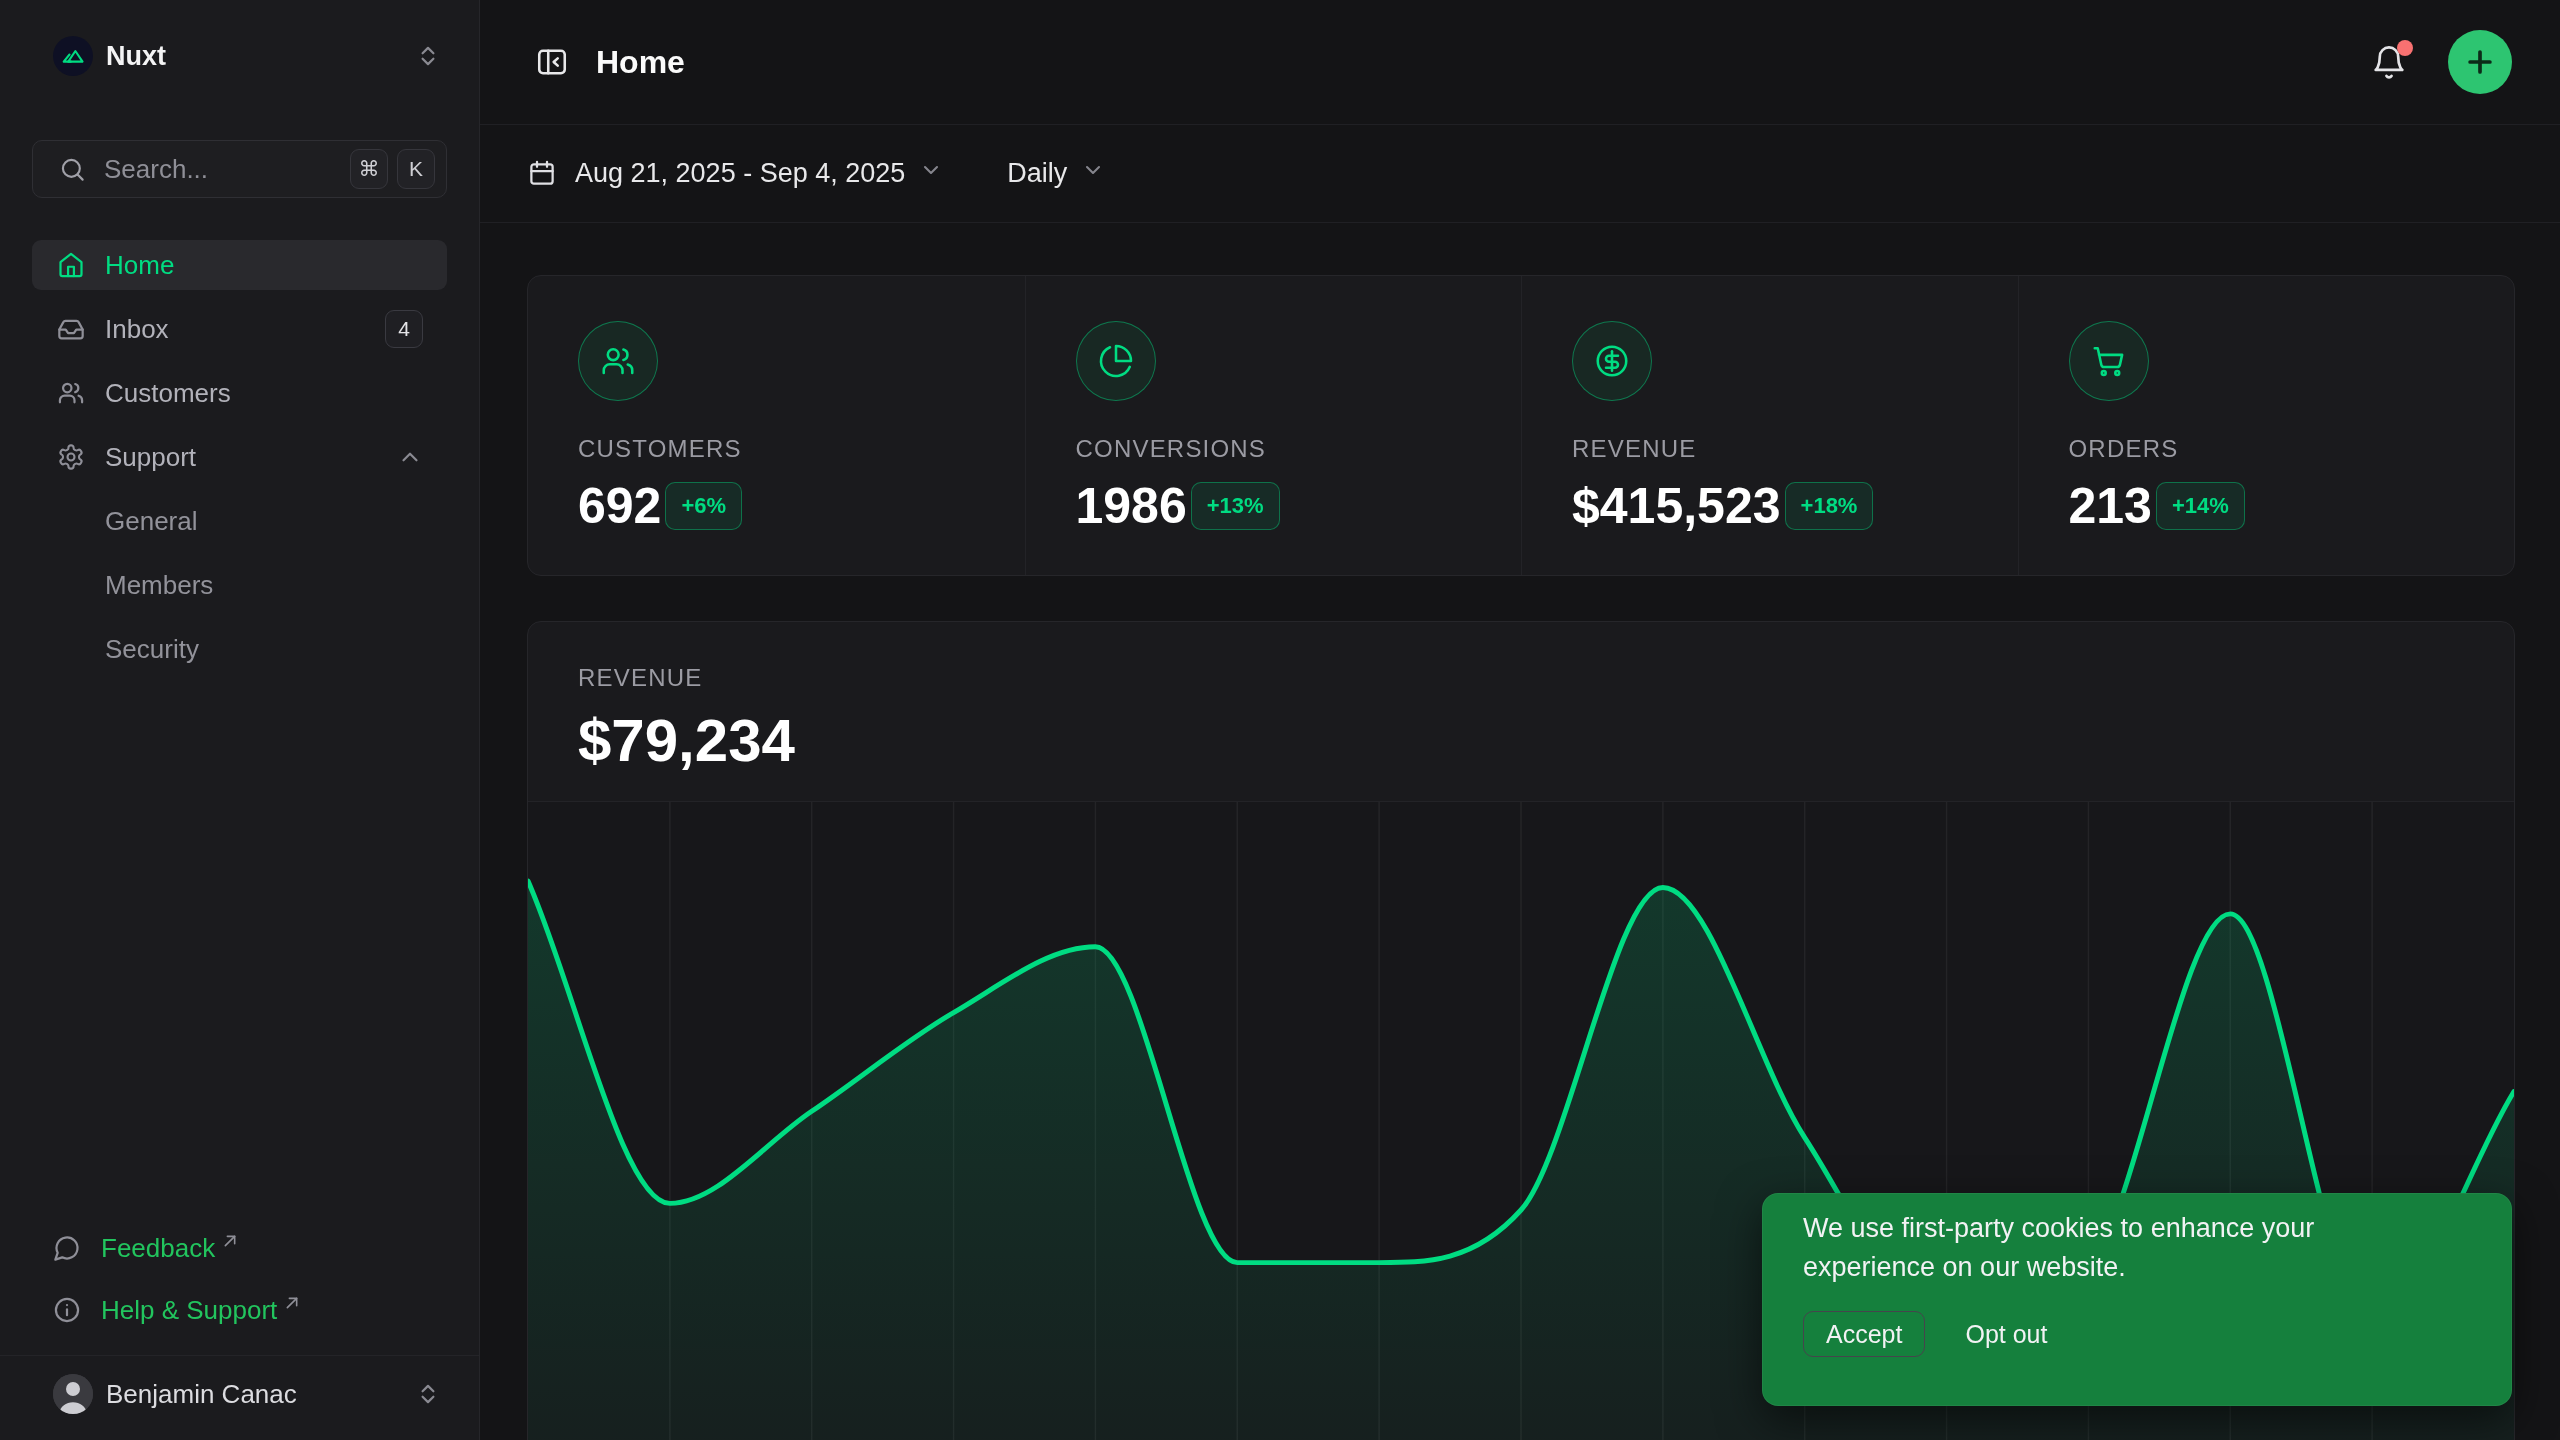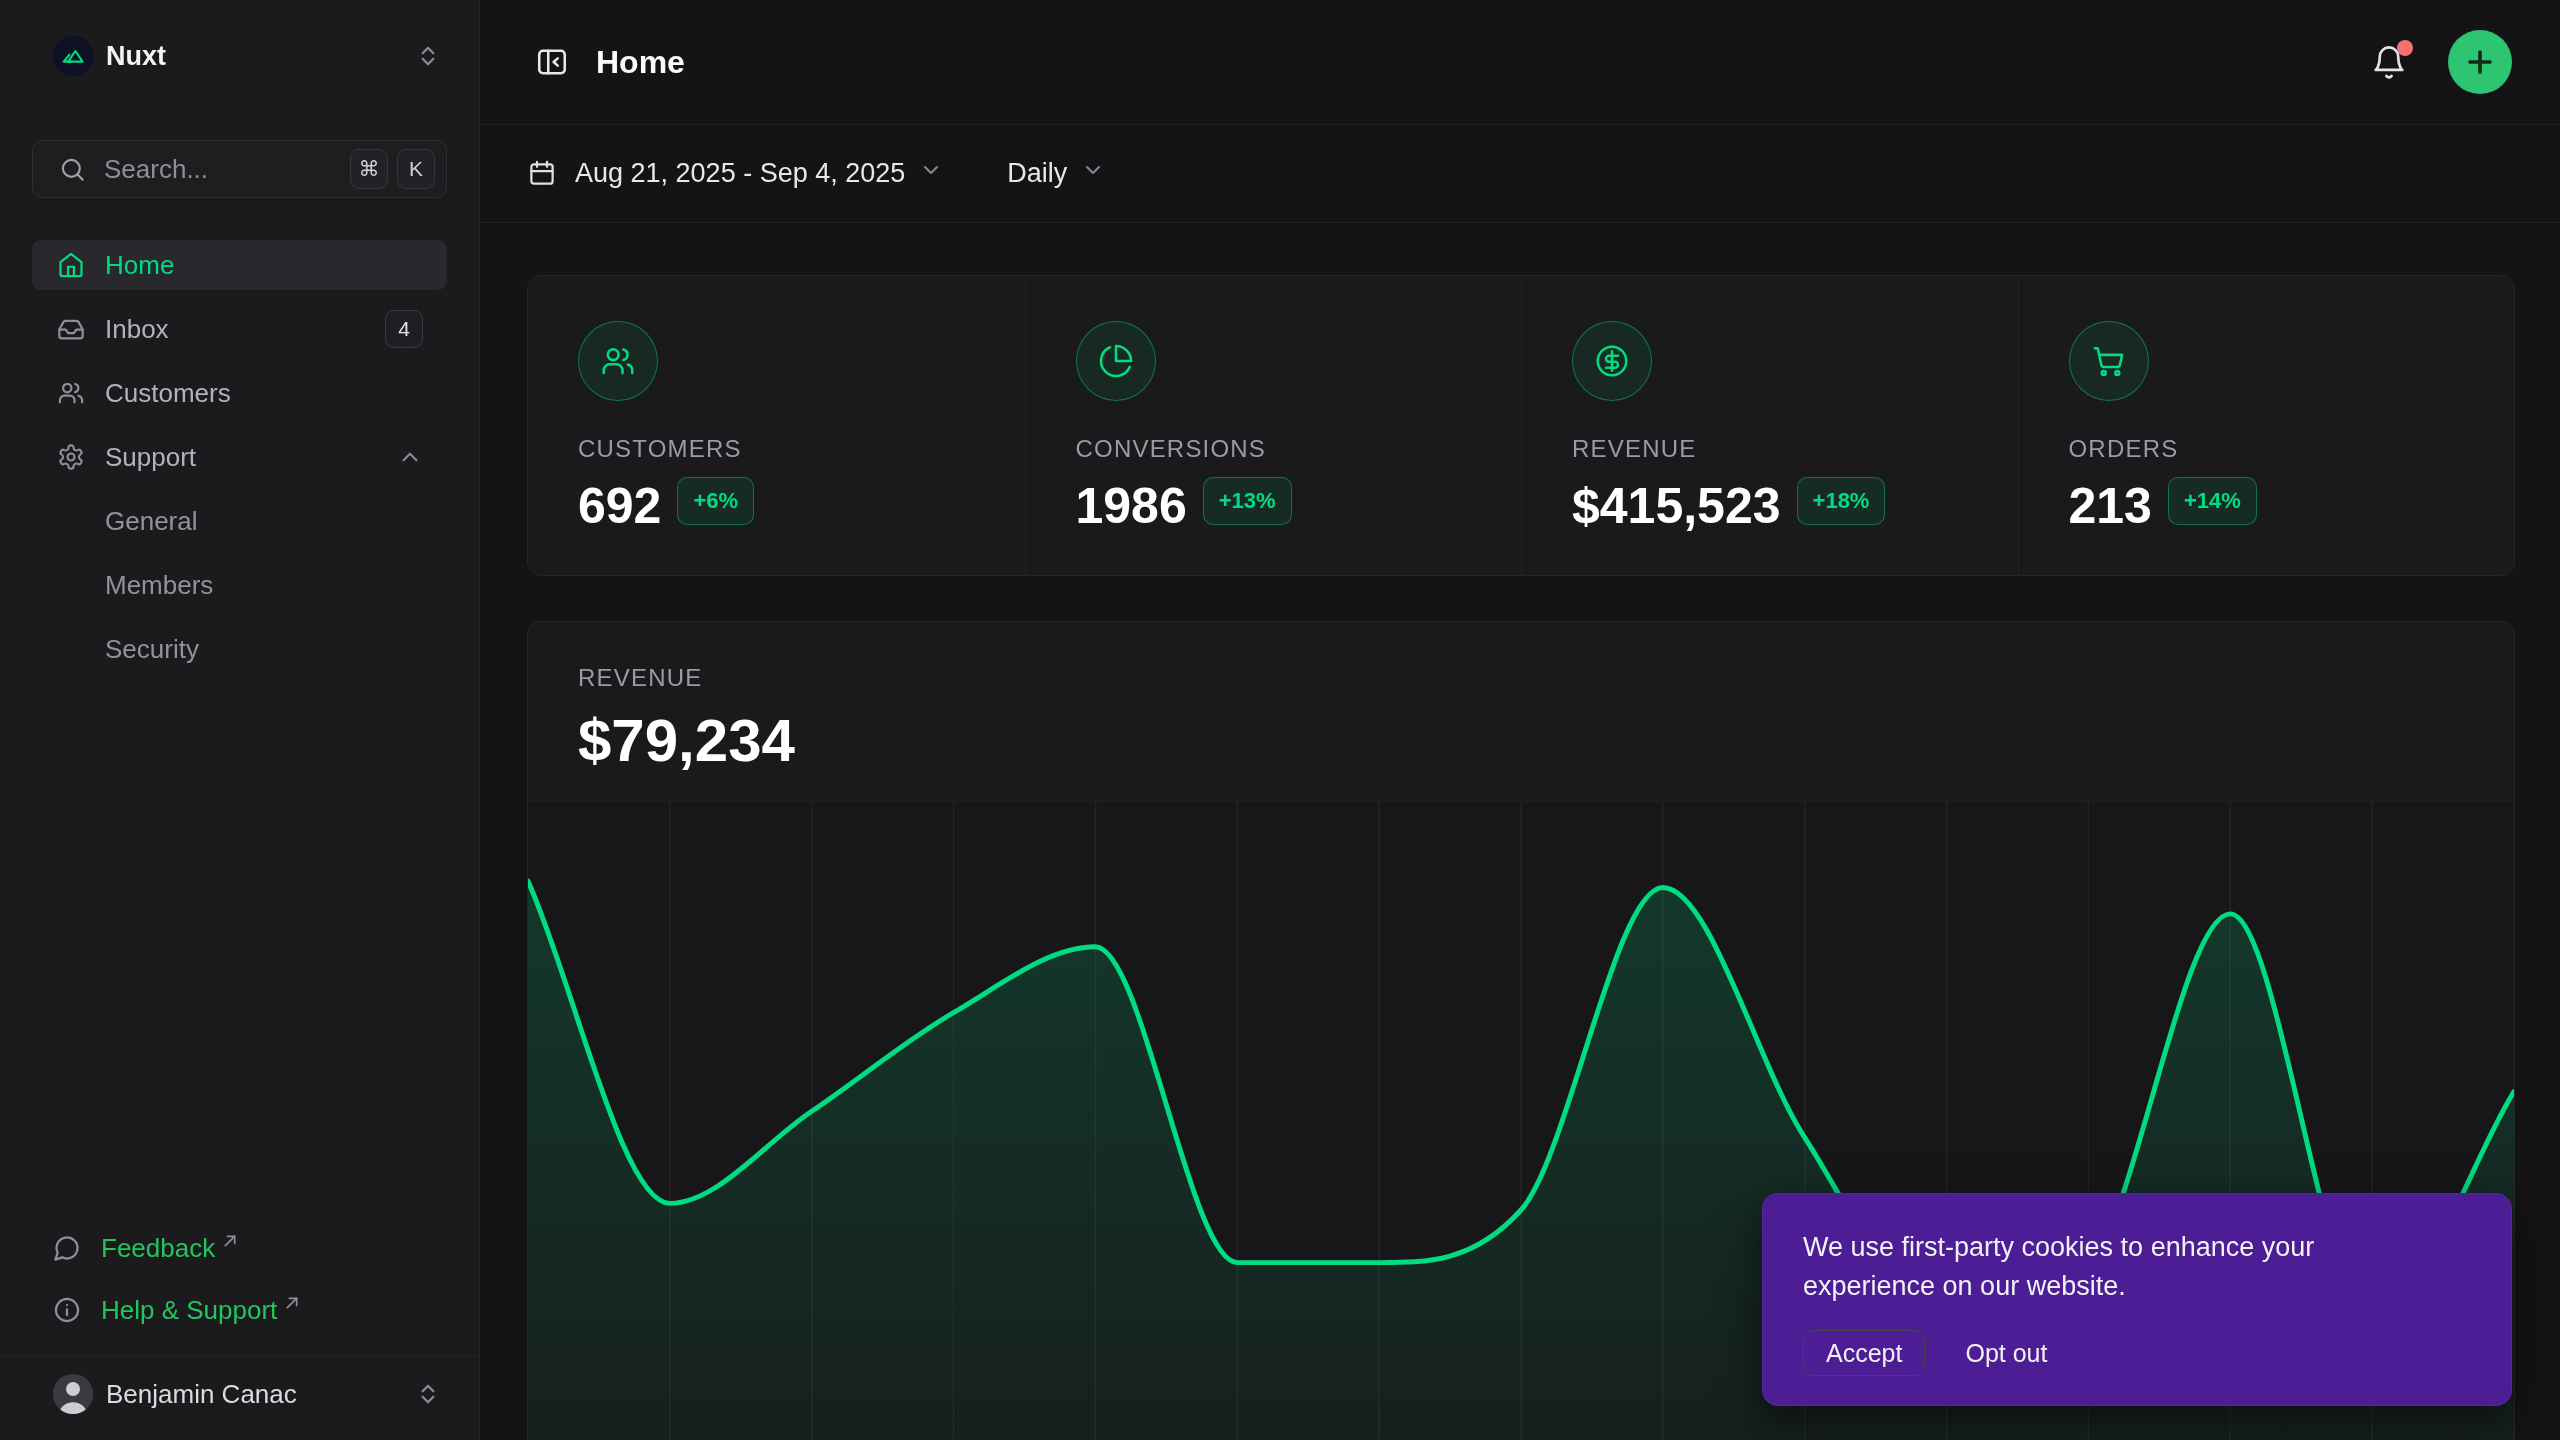--- a/index.html
+++ b/index.html
@@ -73,37 +73,37 @@
   .daily-btn{margin-left:64px}
 
   .content{padding:52px 45px 0 47px}
   .stats-card{height:301px;background:#1a1a1d;border:1px solid #26262a;border-radius:14px;
     display:grid;grid-template-columns:1fr 1fr 1fr 1fr;box-sizing:border-box}
   .stat-cell{padding:45px 30px 0 50px;border-left:1px solid #232327;cursor:pointer}
   .stat-cell:first-child{border-left:none}
   .stat-icon-wrap{width:78px;height:78px;border-radius:50%;border:1px solid rgba(0,220,130,.45);
     background:rgba(0,220,130,.07);display:flex;align-items:center;justify-content:center;color:#00dc82}
   .stat-label{margin-top:34px;font-size:24px;letter-spacing:1.2px;color:#9b9ba3;font-weight:500}
-  .stat-value-row{margin-top:14px;display:flex;gap:16px}
+  .stat-value-row{margin-top:14px;display:flex;align-items:center;gap:4px}
   .stat-value{font-size:50px;font-weight:700;color:#ffffff}
   .delta-badge{height:46px;padding:0 15px;border-radius:10px;border:1px solid rgba(0,220,130,.4);
     background:rgba(0,220,130,.09);color:#00dc82;font-size:22px;font-weight:600;display:flex;align-items:center}
 
   .revenue-card{margin-top:45px;height:840px;background:#1a1a1d;border:1px solid #26262a;border-radius:14px;
     overflow:hidden;display:flex;flex-direction:column;box-sizing:border-box}
   .revenue-head{padding:42px 50px 0}
   .revenue-label{font-size:24px;letter-spacing:1.2px;color:#9b9ba3;font-weight:500}
   .revenue-value{margin-top:14px;font-size:60px;font-weight:700;color:#ffffff}
   .chart-wrap{flex:1;margin-top:26px;position:relative;background:#17171a;border-top:1px solid #232327}
   .chart-wrap svg{position:absolute;inset:0;width:100%;height:100%}
 
   
   .cookie{position:absolute;left:1762px;top:1193px;width:750px;height:213px;box-sizing:border-box;z-index:10;
-    background:#4c1d95;border:1px solid rgba(255,255,255,.05);border-radius:16px;
-    box-shadow:0 14px 44px rgba(0,0,0,.55);padding:34px 40px}
+    background:#15803d;border:1px solid rgba(255,255,255,.05);border-radius:16px;
+    box-shadow:0 14px 44px rgba(0,0,0,.55);padding:15px 40px}
   .cookie-text{font-size:27px;line-height:39px;color:#f2f2f4;max-width:650px}
   .cookie-actions{margin-top:24px;display:flex;align-items:center;gap:40px}
   .accept-btn{height:46px;padding:0 22px;border:1px solid #45454c;border-radius:10px;background:transparent;
     color:#f2f2f4;font-size:25px;display:flex;align-items:center;cursor:pointer;font-family:inherit}
   .optout-btn{background:none;border:none;padding:0;color:#f2f2f4;font-size:25px;cursor:pointer;font-family:inherit}
 </style>
 </head>
 <body>
 
 <aside class="sidebar">

